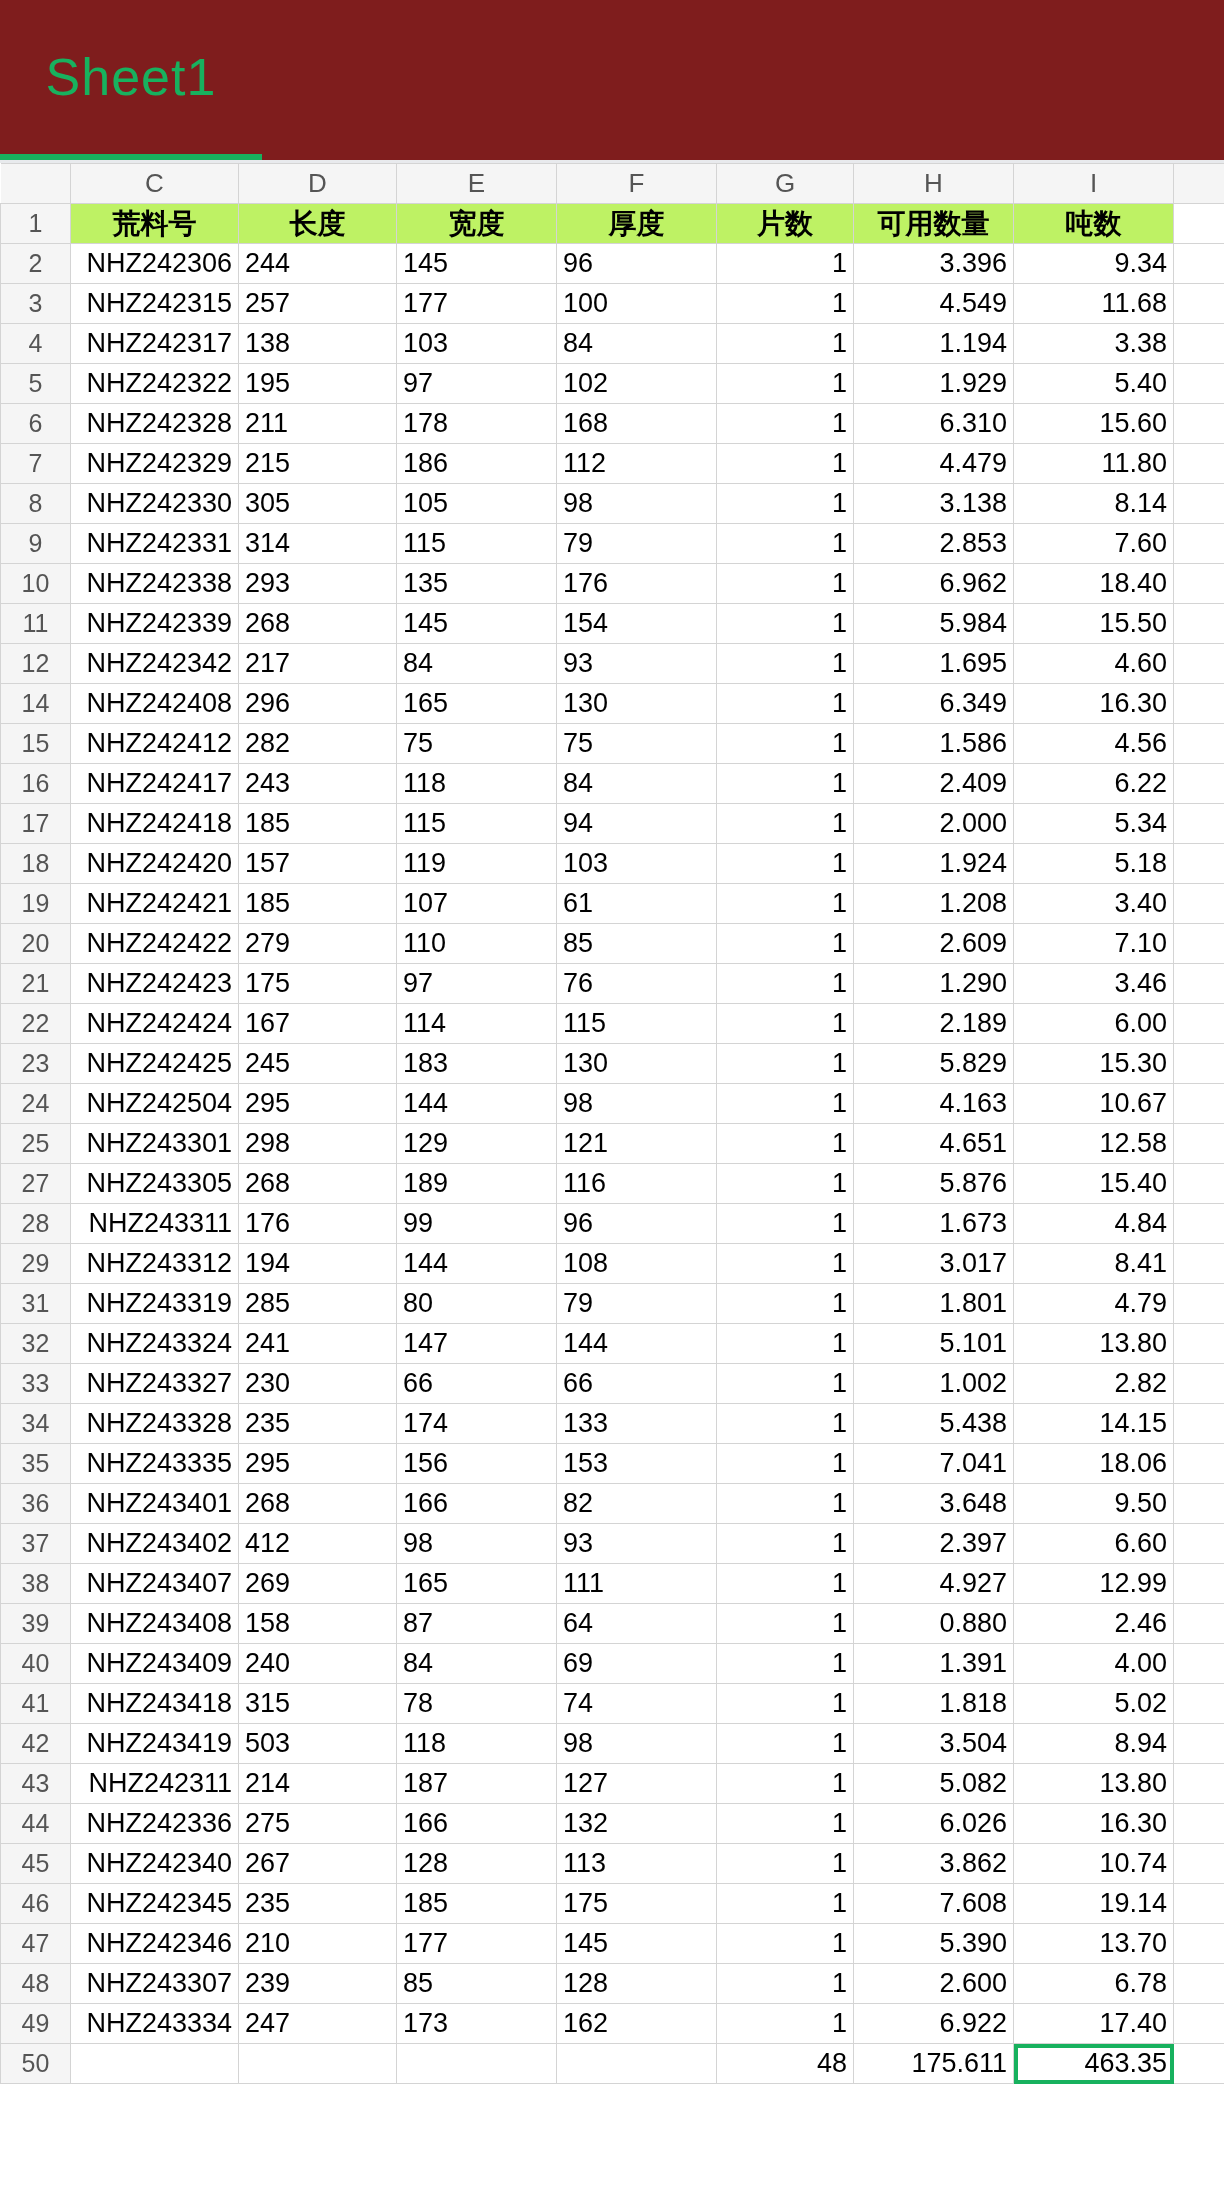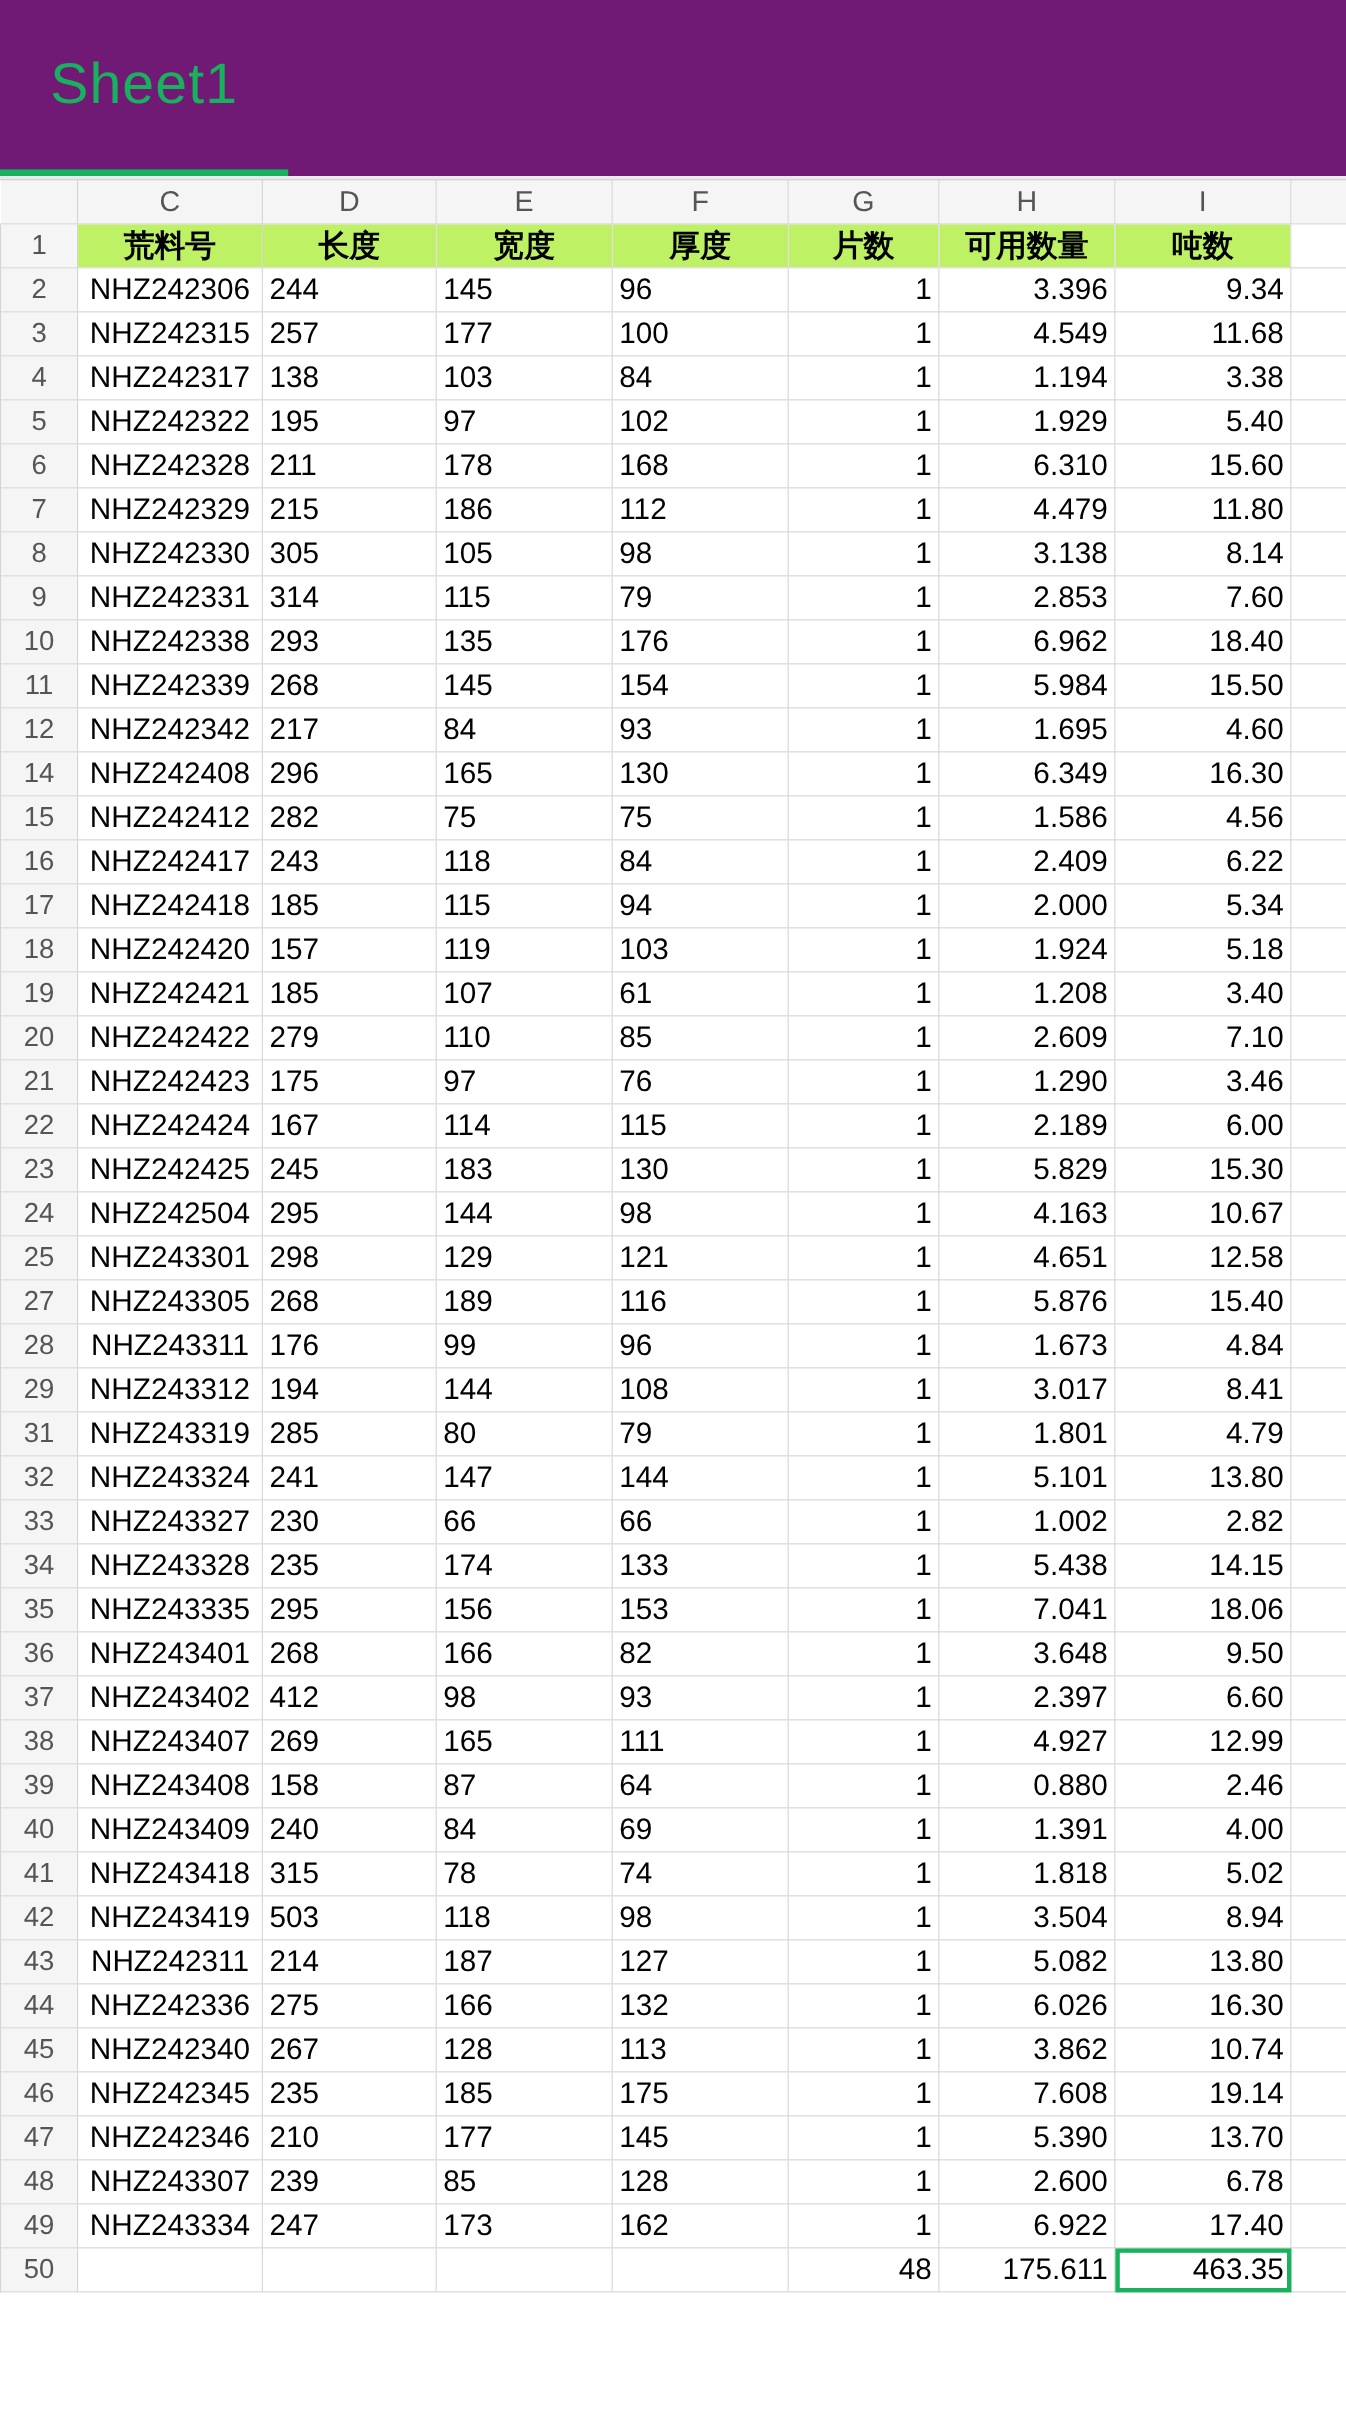--- a/index.html
+++ b/index.html
@@ -10,21 +10,21 @@
   }
   body {
     width: 1224px;
     height: 2201px;
     overflow: hidden;
   }
   .sheet-tabbar {
     height: 163px;
     display: flex;
     align-items: center;
-    background: #701a75;
+    background: #7f1d1d;
     border-bottom: 3px solid #e8eaed;
     box-sizing: border-box;
   }
   .sheet-tab {
     width: 262px;
     height: 160px;
     display: flex;
     align-items: center;
     justify-content: center;
     box-sizing: border-box;
@@ -86,21 +86,21 @@
   }
   .hdr-cell {
     background: #bef264;
     color: #000;
     text-align: center;
     font-weight: bold;
     font-size: 28px;
   }
   td.num-left { text-align: left; }
   td.num-right { text-align: right; }
-  td.txt { text-align: center; }
+  td.txt { text-align: right; }
   td.blank { background: #ffffff; }
   .total-row td.num-right { text-align: right; }
   td.selected {
     outline: 4px solid #18b15e;
     outline-offset: -4px;
     position: relative;
   }
   .tail { border-top: 1px solid #d4d4d4; border-right: none; background: #ffffff; }
   .tail-hdr { background: #f5f5f5; border-right: none; }
 </style>

